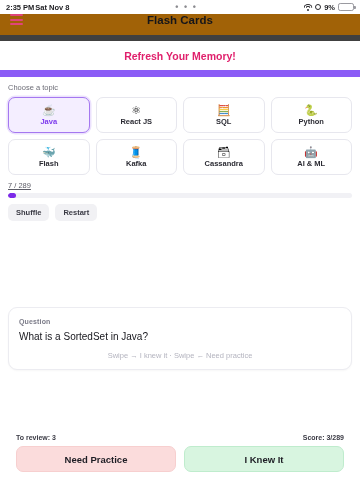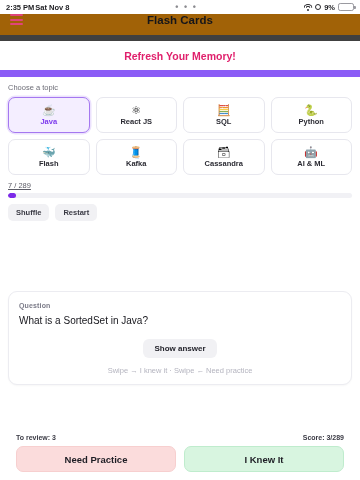--- a/index.html
+++ b/index.html
@@ -223,21 +223,20 @@
     <button class="ctrl-btn">Restart</button>
   </div>
 </div>
 
 <div class="spacer"></div>
 
 <div class="card-area">
   <div class="qcard">
     <div class="q-label">Question</div>
     <div class="q-text">What is a SortedSet in Java?</div>
-    <button class="show-answer">Show answer</button>
     <div class="swipe-hint">Swipe → I knew it · Swipe ← Need practice</div>
   </div>
 </div>
 
 <div class="spacer"></div>
 
 <div class="footer">
   <div class="foot-meta">
     <span>To review: 3</span>
     <span>Score: 3/289</span>

